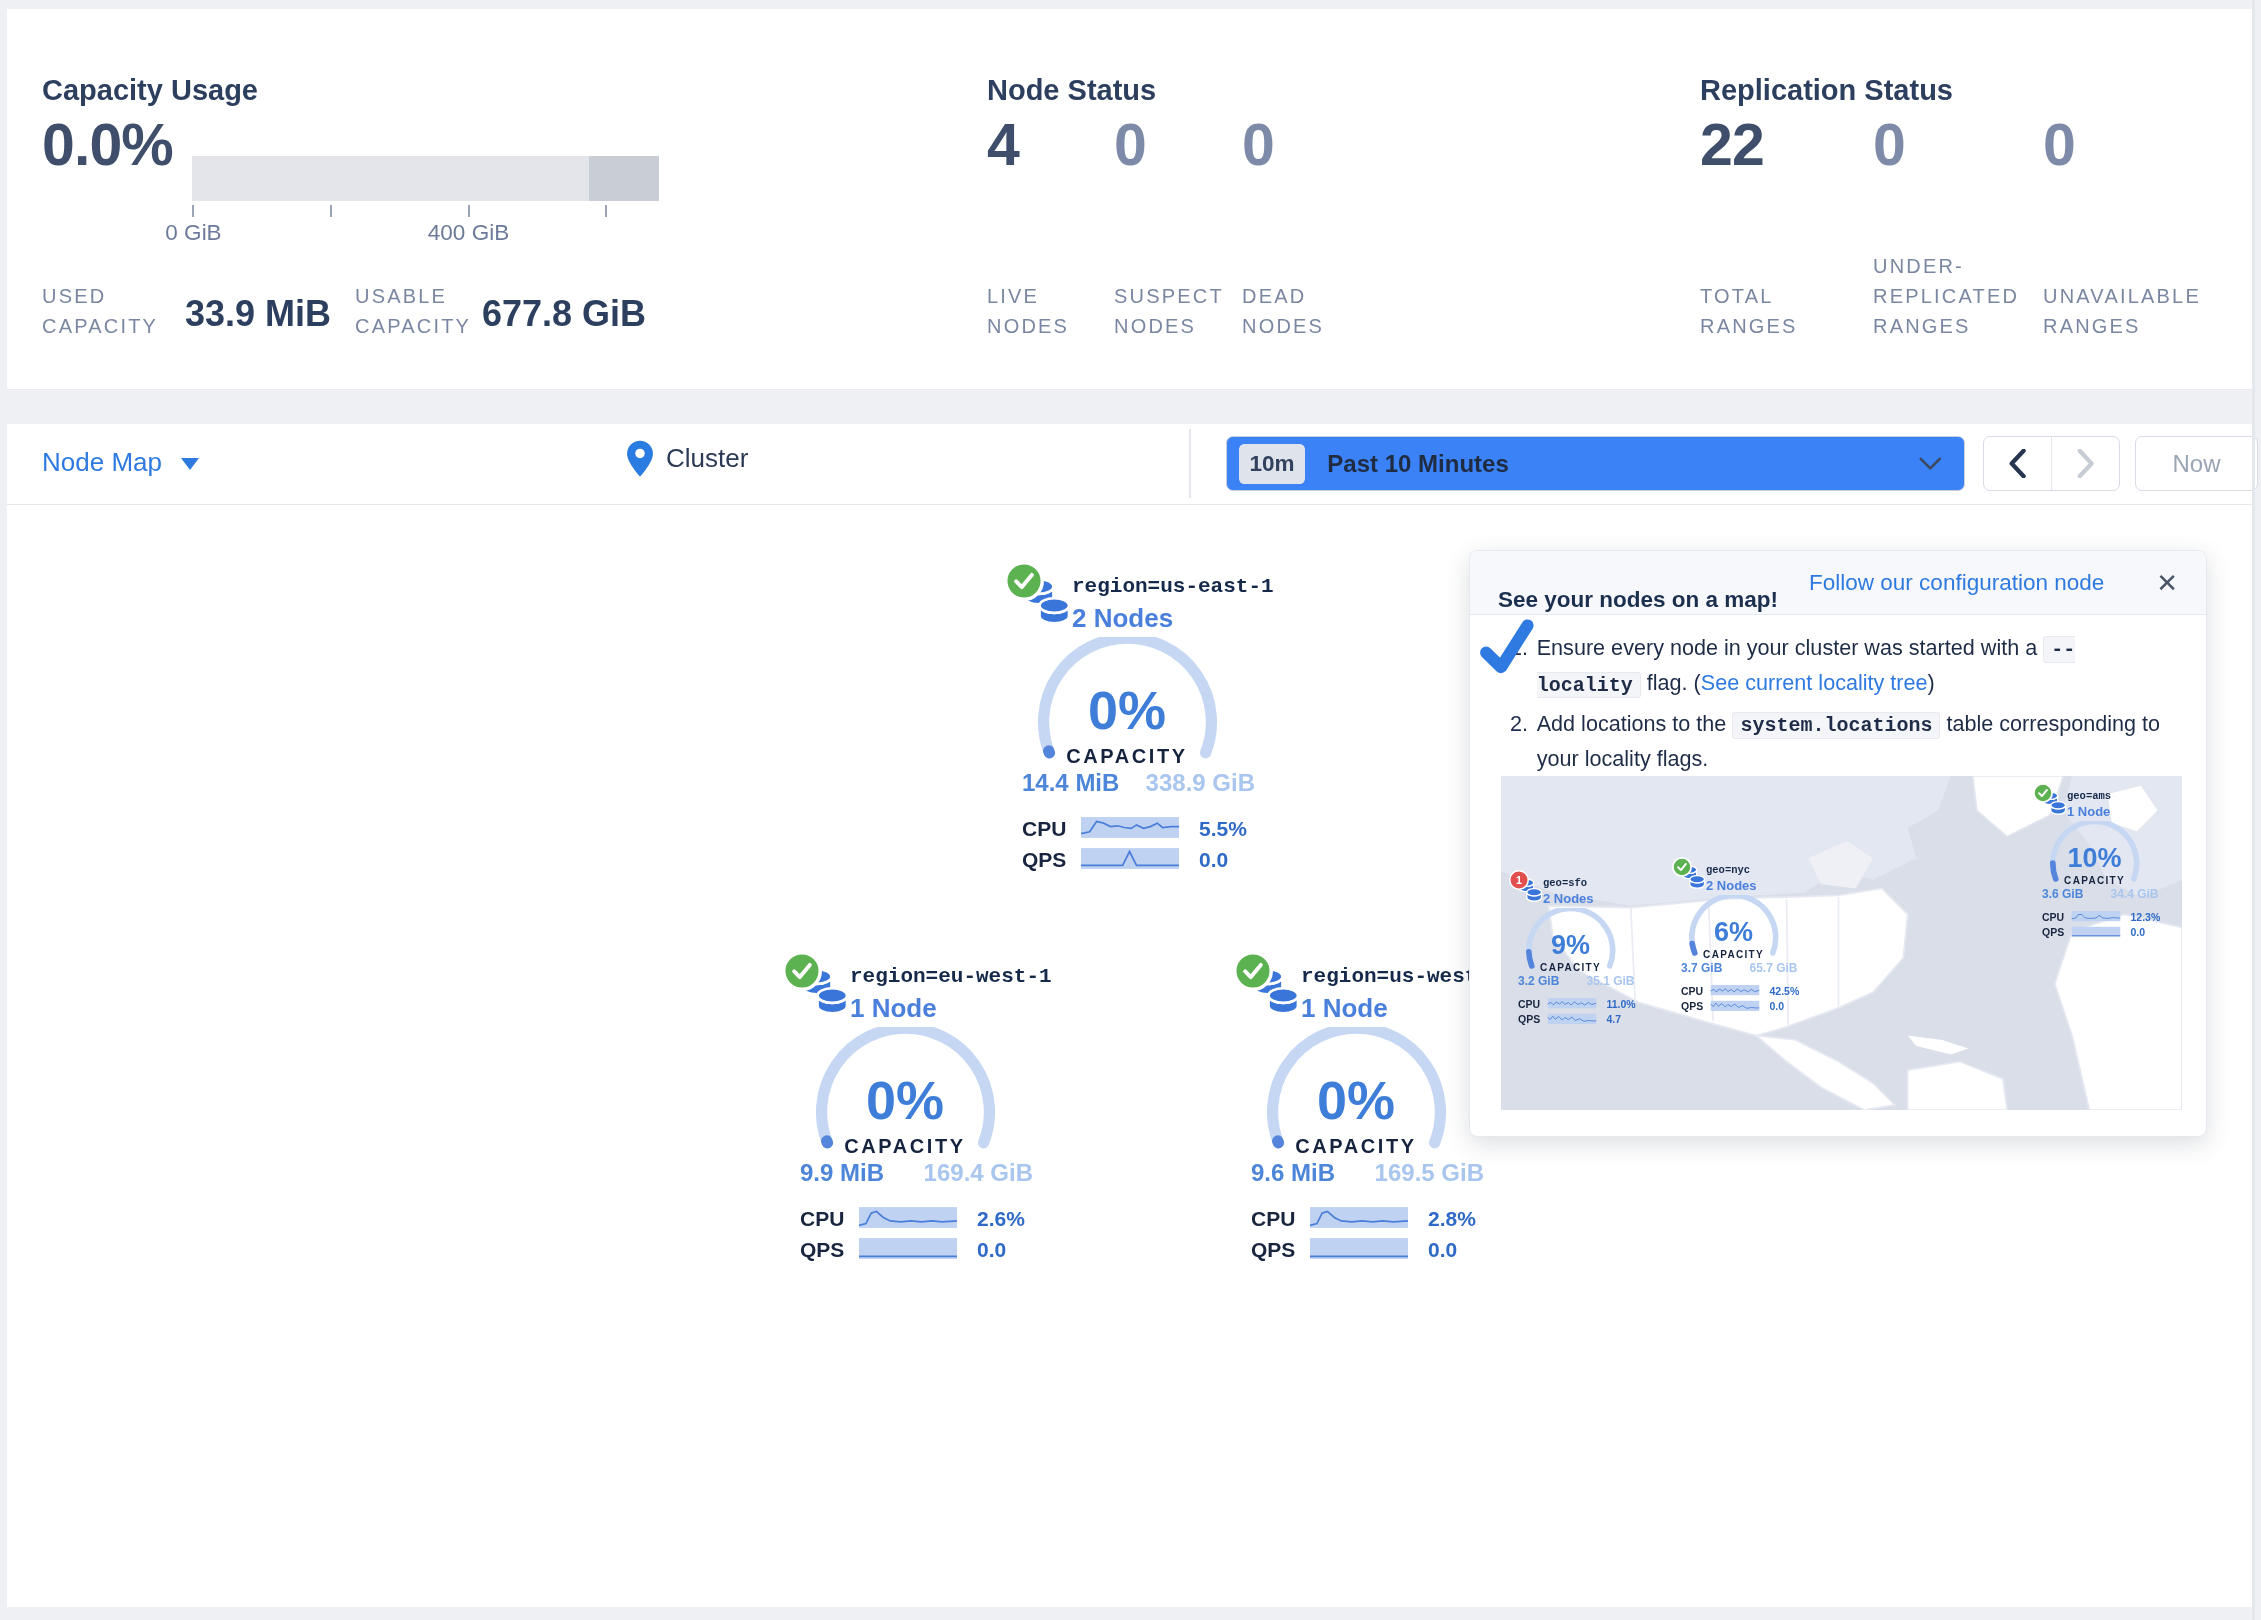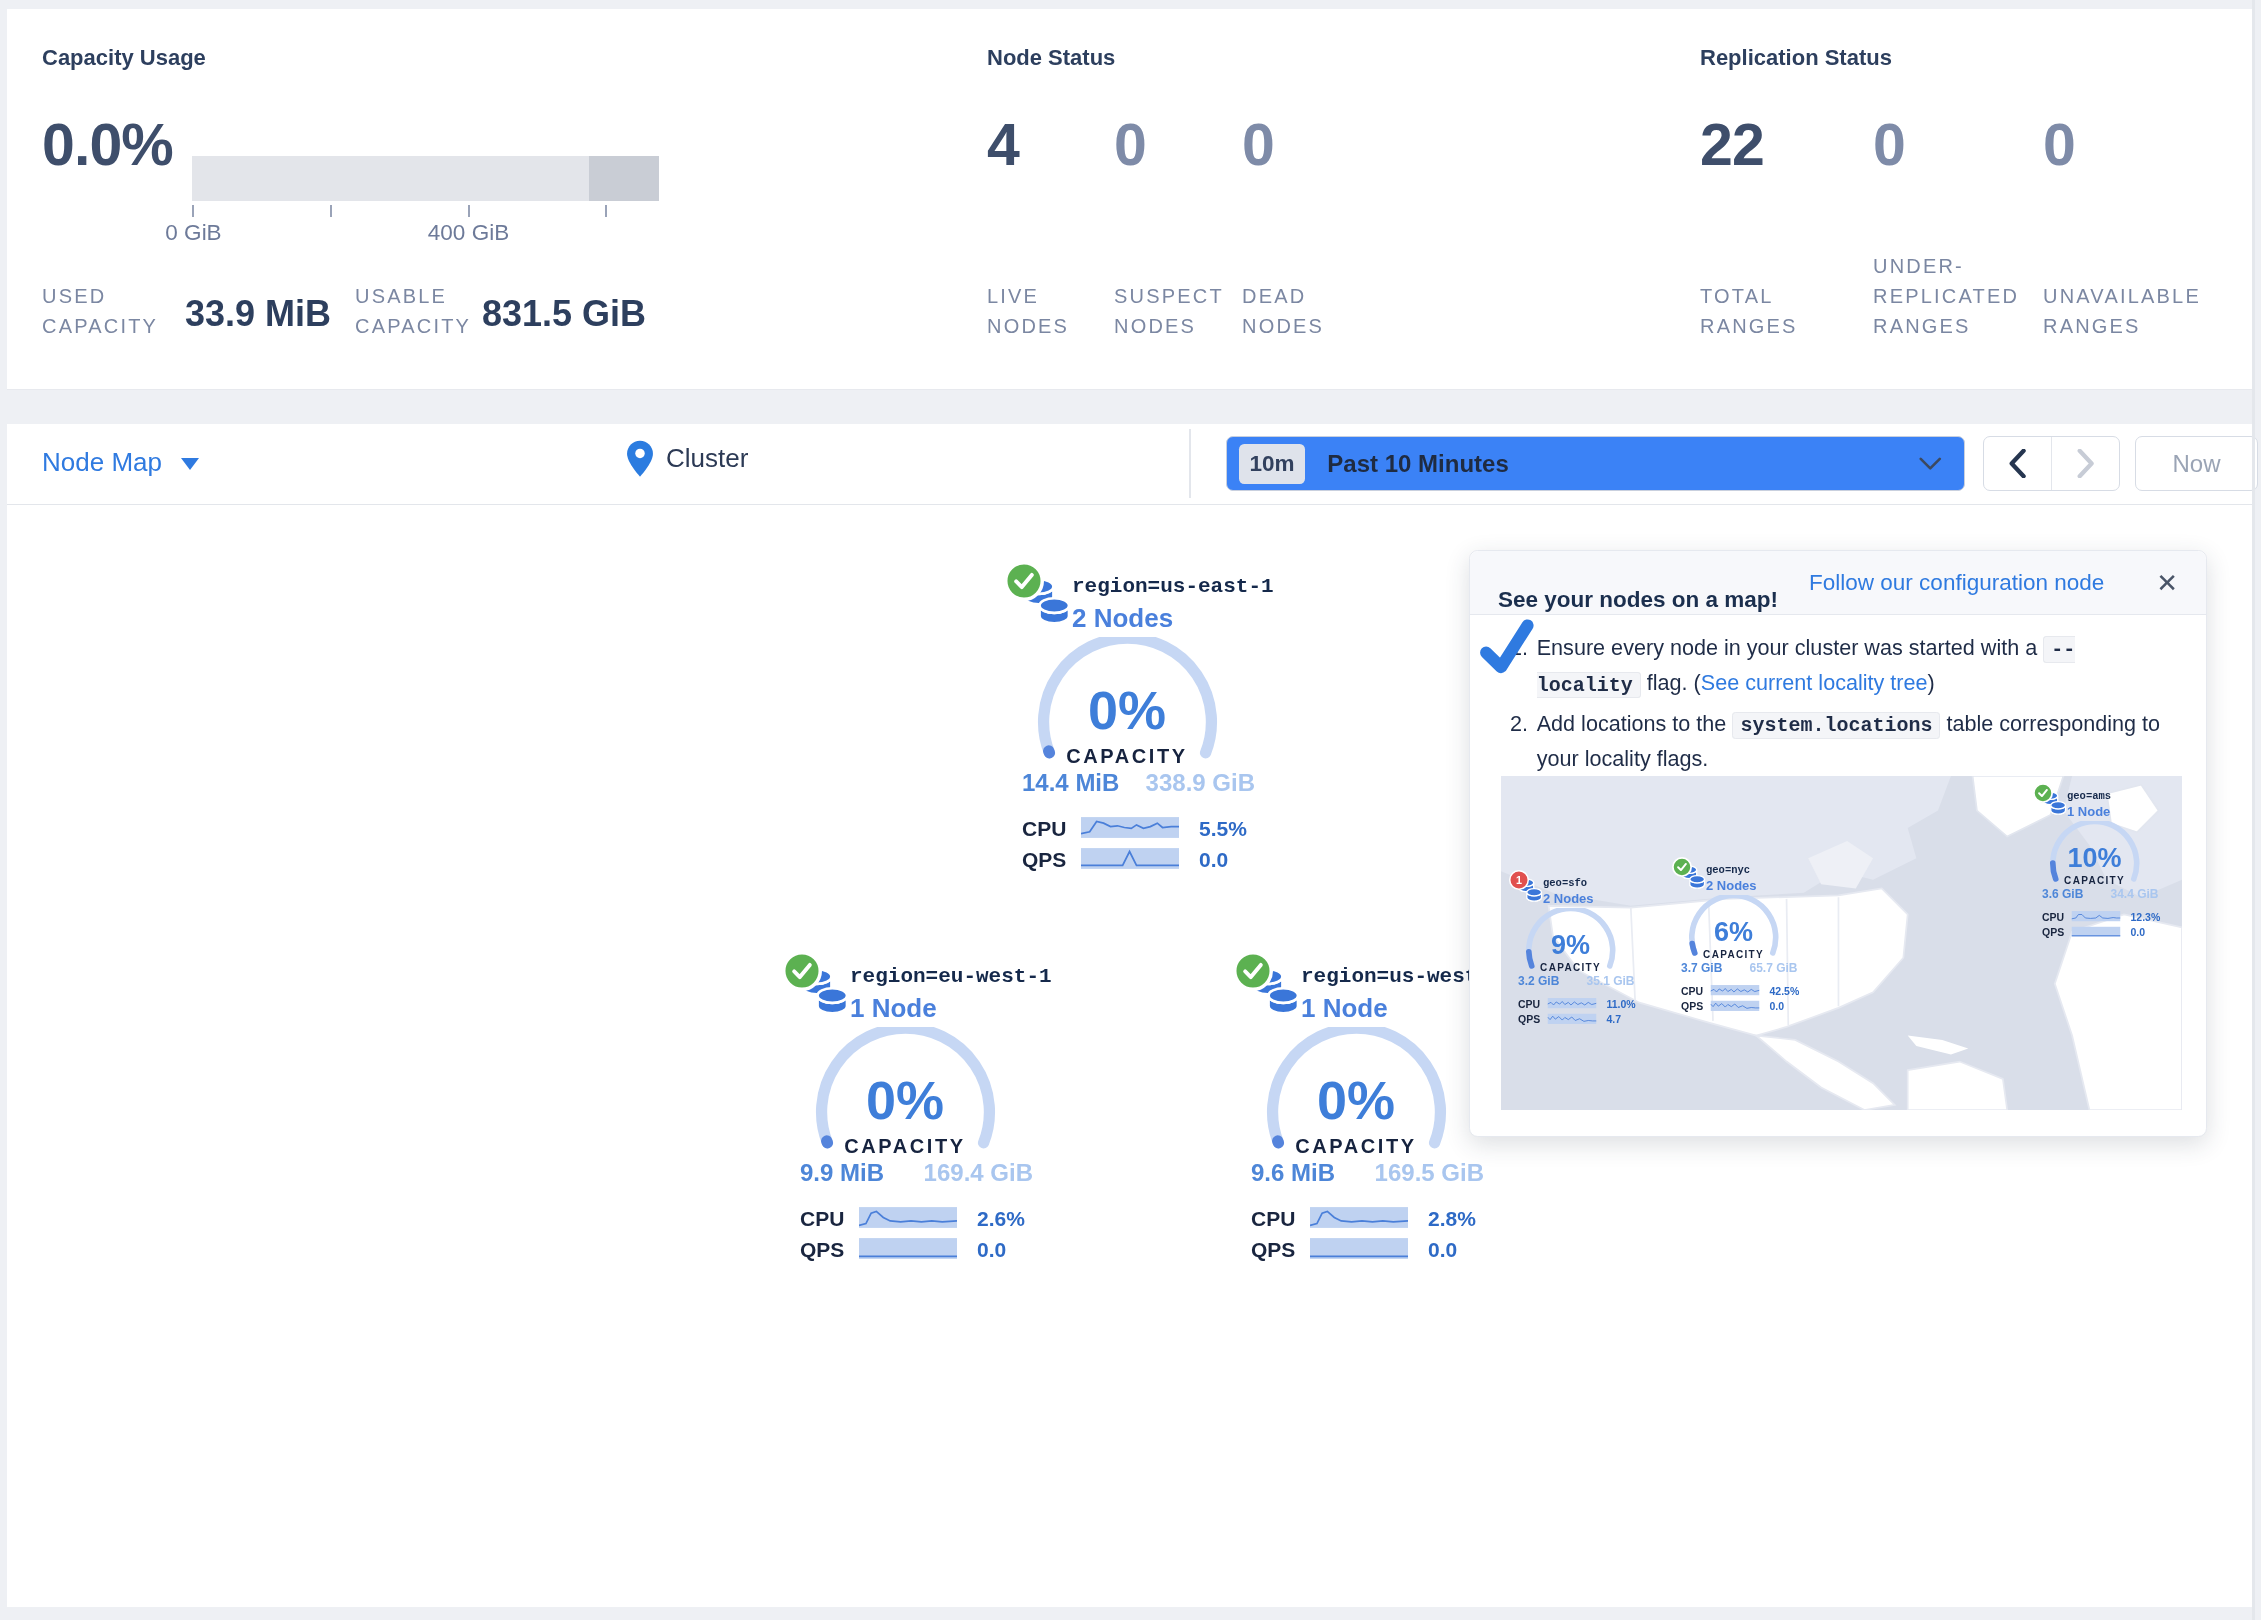--- a/index.html
+++ b/index.html
@@ -5,21 +5,21 @@
   * { margin:0; padding:0; box-sizing:border-box; }
   html,body { background:#eef0f4; }
   .page {
     position:relative; width:2261px; height:1621px; overflow:hidden;
     background:#eef0f4; font-family:"Liberation Sans", sans-serif;
     color:#2d3f5e;
   }
   .panel { position:absolute; background:#fff; }
   
   #stats-panel { left:7px; top:8.7px; width:2247px; height:381px; border-bottom:0.9px solid #e7e9ee; }
-  .sec-title { position:absolute; font-size:22px; font-weight:700; color:#2d3f5e; }
+  .sec-title { position:absolute; font-size:29px; font-weight:700; color:#2d3f5e;margin-top:29px; }
   .big-num { position:absolute; font-size:59px; font-weight:700; color:#3e4e6b; letter-spacing:-0.9px; }
   .big-num.muted { color:#7e8ba8; }
   .stat-label { position:absolute; font-size:20px; font-weight:400; letter-spacing:2.2px; color:#7b87a2; line-height:30px; }
   .stat-value { position:absolute; font-size:36px; font-weight:700; color:#2d3f5e; }
   #cap-bar { position:absolute; left:185px; top:147px; width:467px; height:45px; background:#e3e5ea; }
   #cap-bar-extra { position:absolute; right:0; top:0; width:70px; height:45px; background:#c9cdd5; }
   .tick { position:absolute; top:196px; width:1.7px; height:12px; background:#9aa3b8; }
   .tick-label { position:absolute; top:211px; width:139px; text-align:center; font-size:22.5px; color:#6d7a99; }
   
   #toolbar { left:7px; top:424px; width:2247px; height:81px; border-bottom:0.9px solid #e3e6eb; }
@@ -92,21 +92,21 @@
     </div>
     <div class="tick" style="left:185px;"></div>
     <div class="tick" style="left:323px;"></div>
     <div class="tick" style="left:461px;"></div>
     <div class="tick" style="left:598px;"></div>
     <div class="tick-label" style="left:117px;">0 GiB</div>
     <div class="tick-label" style="left:392px;">400 GiB</div>
     <div class="stat-label" style="left:35px; bottom:48px; width:130px;">USED CAPACITY</div>
     <div class="stat-value" style="left:178px; bottom:54px;">33.9 MiB</div>
     <div class="stat-label" style="left:348px; bottom:48px; width:130px;">USABLE CAPACITY</div>
-    <div class="stat-value" style="left:475px; bottom:54px;">831.5 GiB</div>
+    <div class="stat-value" style="left:475px; bottom:54px;">677.8 GiB</div>
 
     <div class="sec-title" style="left:980px; top:36px;">Node Status</div>
     <div class="big-num" style="left:980px; top:102px;">4</div>
     <div class="big-num muted" style="left:1107px; top:102px;">0</div>
     <div class="big-num muted" style="left:1235px; top:102px;">0</div>
     <div class="stat-label" style="left:980px; bottom:48px; width:126px;">LIVE NODES</div>
     <div class="stat-label" style="left:1107px; bottom:48px; width:126px;">SUSPECT NODES</div>
     <div class="stat-label" style="left:1235px; bottom:48px; width:126px;">DEAD NODES</div>
 
     <div class="sec-title" style="left:1693px; top:36px;">Replication Status</div>

